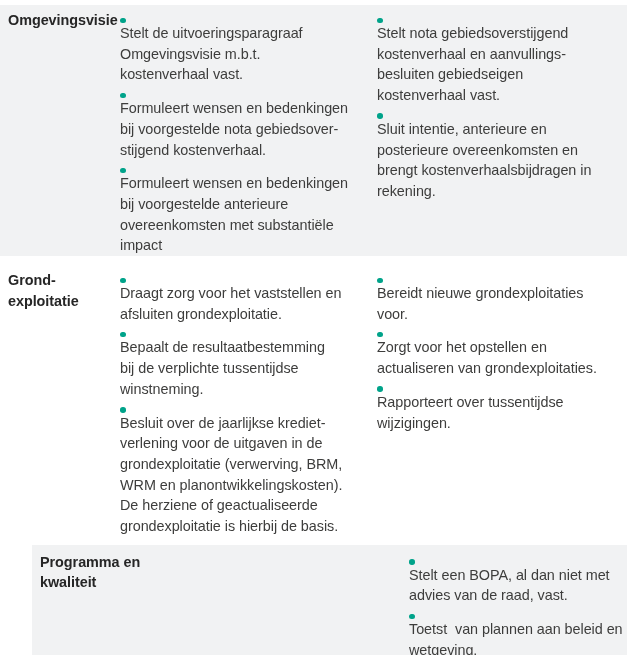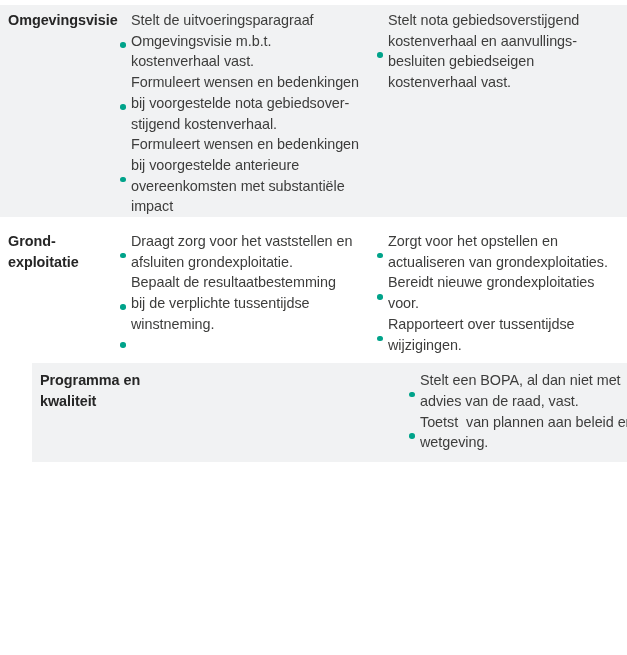--- a/index.html
+++ b/index.html
@@ -37,21 +37,22 @@
     color: var(--label-text, #262626);
     white-space: pre-wrap;
   }
   ul.bullets {
     list-style: none;
     margin: 0;
     padding: 0;
   }
   ul.bullets li {
     display: flex;
-    align-items: center;
+    align-items: flex-start;
+    flex-direction: column;
   }
   .dot {
     flex: 0 0 auto;
     width: 5.5px;
     height: 5.5px;
     border-radius: 50%;
     background: var(--bullet, #00a38a);
     margin: 7.5px 5.5px 0 0;
   }
   .txt {
@@ -87,52 +88,65 @@
       </li>
     </ul>
     <ul class="bullets">
       <li>
         <span class="dot"></span>
         <span class="txt">Stelt nota gebiedsoverstijgend
 kostenverhaal en aanvullings-
 besluiten gebiedseigen
 kostenverhaal vast.</span>
       </li>
+      <li>
+        <span class="dot"></span>
+        <span class="txt">Sluit intentie, anterieure en
+posterieure overeenkomsten en
+brengt kostenverhaalsbijdragen in
+rekening.</span>
+      </li>
     </ul>
   </section>
 
   <section class="row row-2">
     <div class="label">Grond-
 exploitatie</div>
     <ul class="bullets">
       <li>
         <span class="dot"></span>
         <span class="txt">Draagt zorg voor het vaststellen en
 afsluiten grondexploitatie.</span>
       </li>
       <li>
         <span class="dot"></span>
         <span class="txt">Bepaalt de resultaatbestemming
 bij de verplichte tussentijdse
 winstneming.</span>
       </li>
       <li>
         <span class="dot"></span>
+        <span class="txt">Besluit over de jaarlijkse krediet-
+verlening voor de uitgaven in de
+grondexploitatie (verwerving, BRM,
+WRM en planontwikkelingskosten).
+De herziene of geactualiseerde
+grondexploitatie is hierbij de basis.</span>
       </li>
     </ul>
     <ul class="bullets">
       <li>
         <span class="dot"></span>
-        <span class="txt">Zorgt voor het opstellen en
-actualiseren van grondexploitaties.</span>
+        <span class="txt">Bereidt nieuwe grondexploitaties
+voor.</span>
       </li>
       <li>
         <span class="dot"></span>
-        <span class="txt">Bereidt nieuwe grondexploitaties
-voor.</span>
+        <span class="txt">Zorgt voor het opstellen en
+actualiseren van grondexploitaties.</span>
       </li>
       <li>
         <span class="dot"></span>
         <span class="txt">Rapporteert over tussentijdse
 wijzigingen.</span>
       </li>
     </ul>
   </section>
 
   <section class="row striped row-3">

